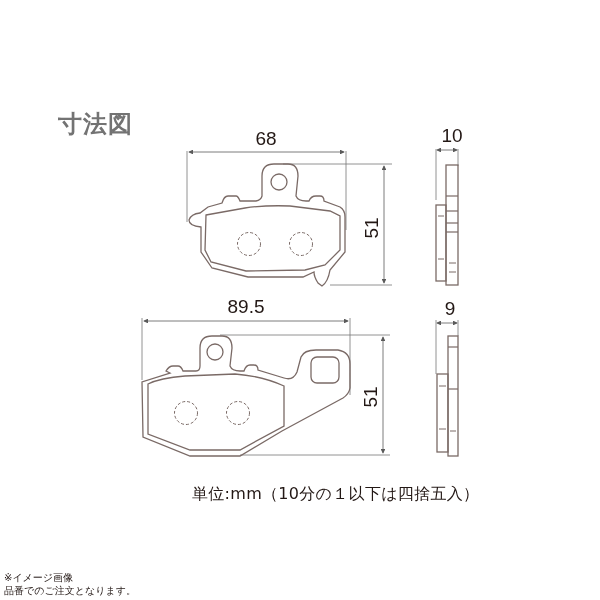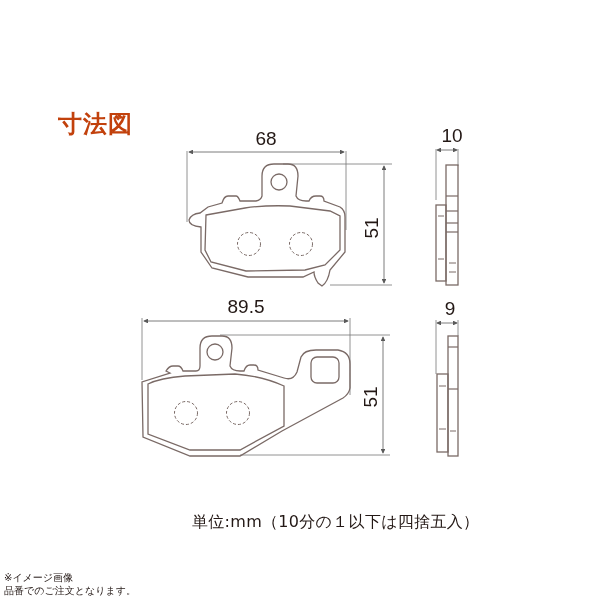--- a/index.html
+++ b/index.html
@@ -1,22 +1,22 @@
 <!DOCTYPE html>
 <html><head>
 <meta charset="utf-8">
 <style>
   html, body { margin: 0; padding: 0; background: #ffffff; }
   body { width: 600px; height: 600px; position: relative; overflow: hidden;
          font-family: "DejaVu Sans", "Liberation Sans", sans-serif; color: #231815; }
   .title { position: absolute; left: 58px; top: 108px; font-size: 24px; font-weight: bold;
-           letter-spacing: 1px; color: #c2410c; }
+           letter-spacing: 1px; color: #737373; }
   svg.drawing { position: absolute; left: 0; top: 0; }
   .dim { font-family: "Liberation Sans", "DejaVu Sans", sans-serif; font-size: 19px; fill: #231815; }
-  .unit-note { position: absolute; left: 192px; top: 512px; font-size: 16px; color: #231815;
+  .unit-note { position: absolute; left: 192px; top: 484px; font-size: 16px; color: #231815;
                white-space: nowrap; letter-spacing: 0.3px; }
   .footnote { position: absolute; left: 4px; font-size: 10px; line-height: 13px; color: #231815;
               white-space: nowrap; }
 </style>
 </head>
 <body>
 
 <div class="title">寸法図</div>
 
 <svg class="drawing" width="600" height="600" viewBox="0 0 600 600">

